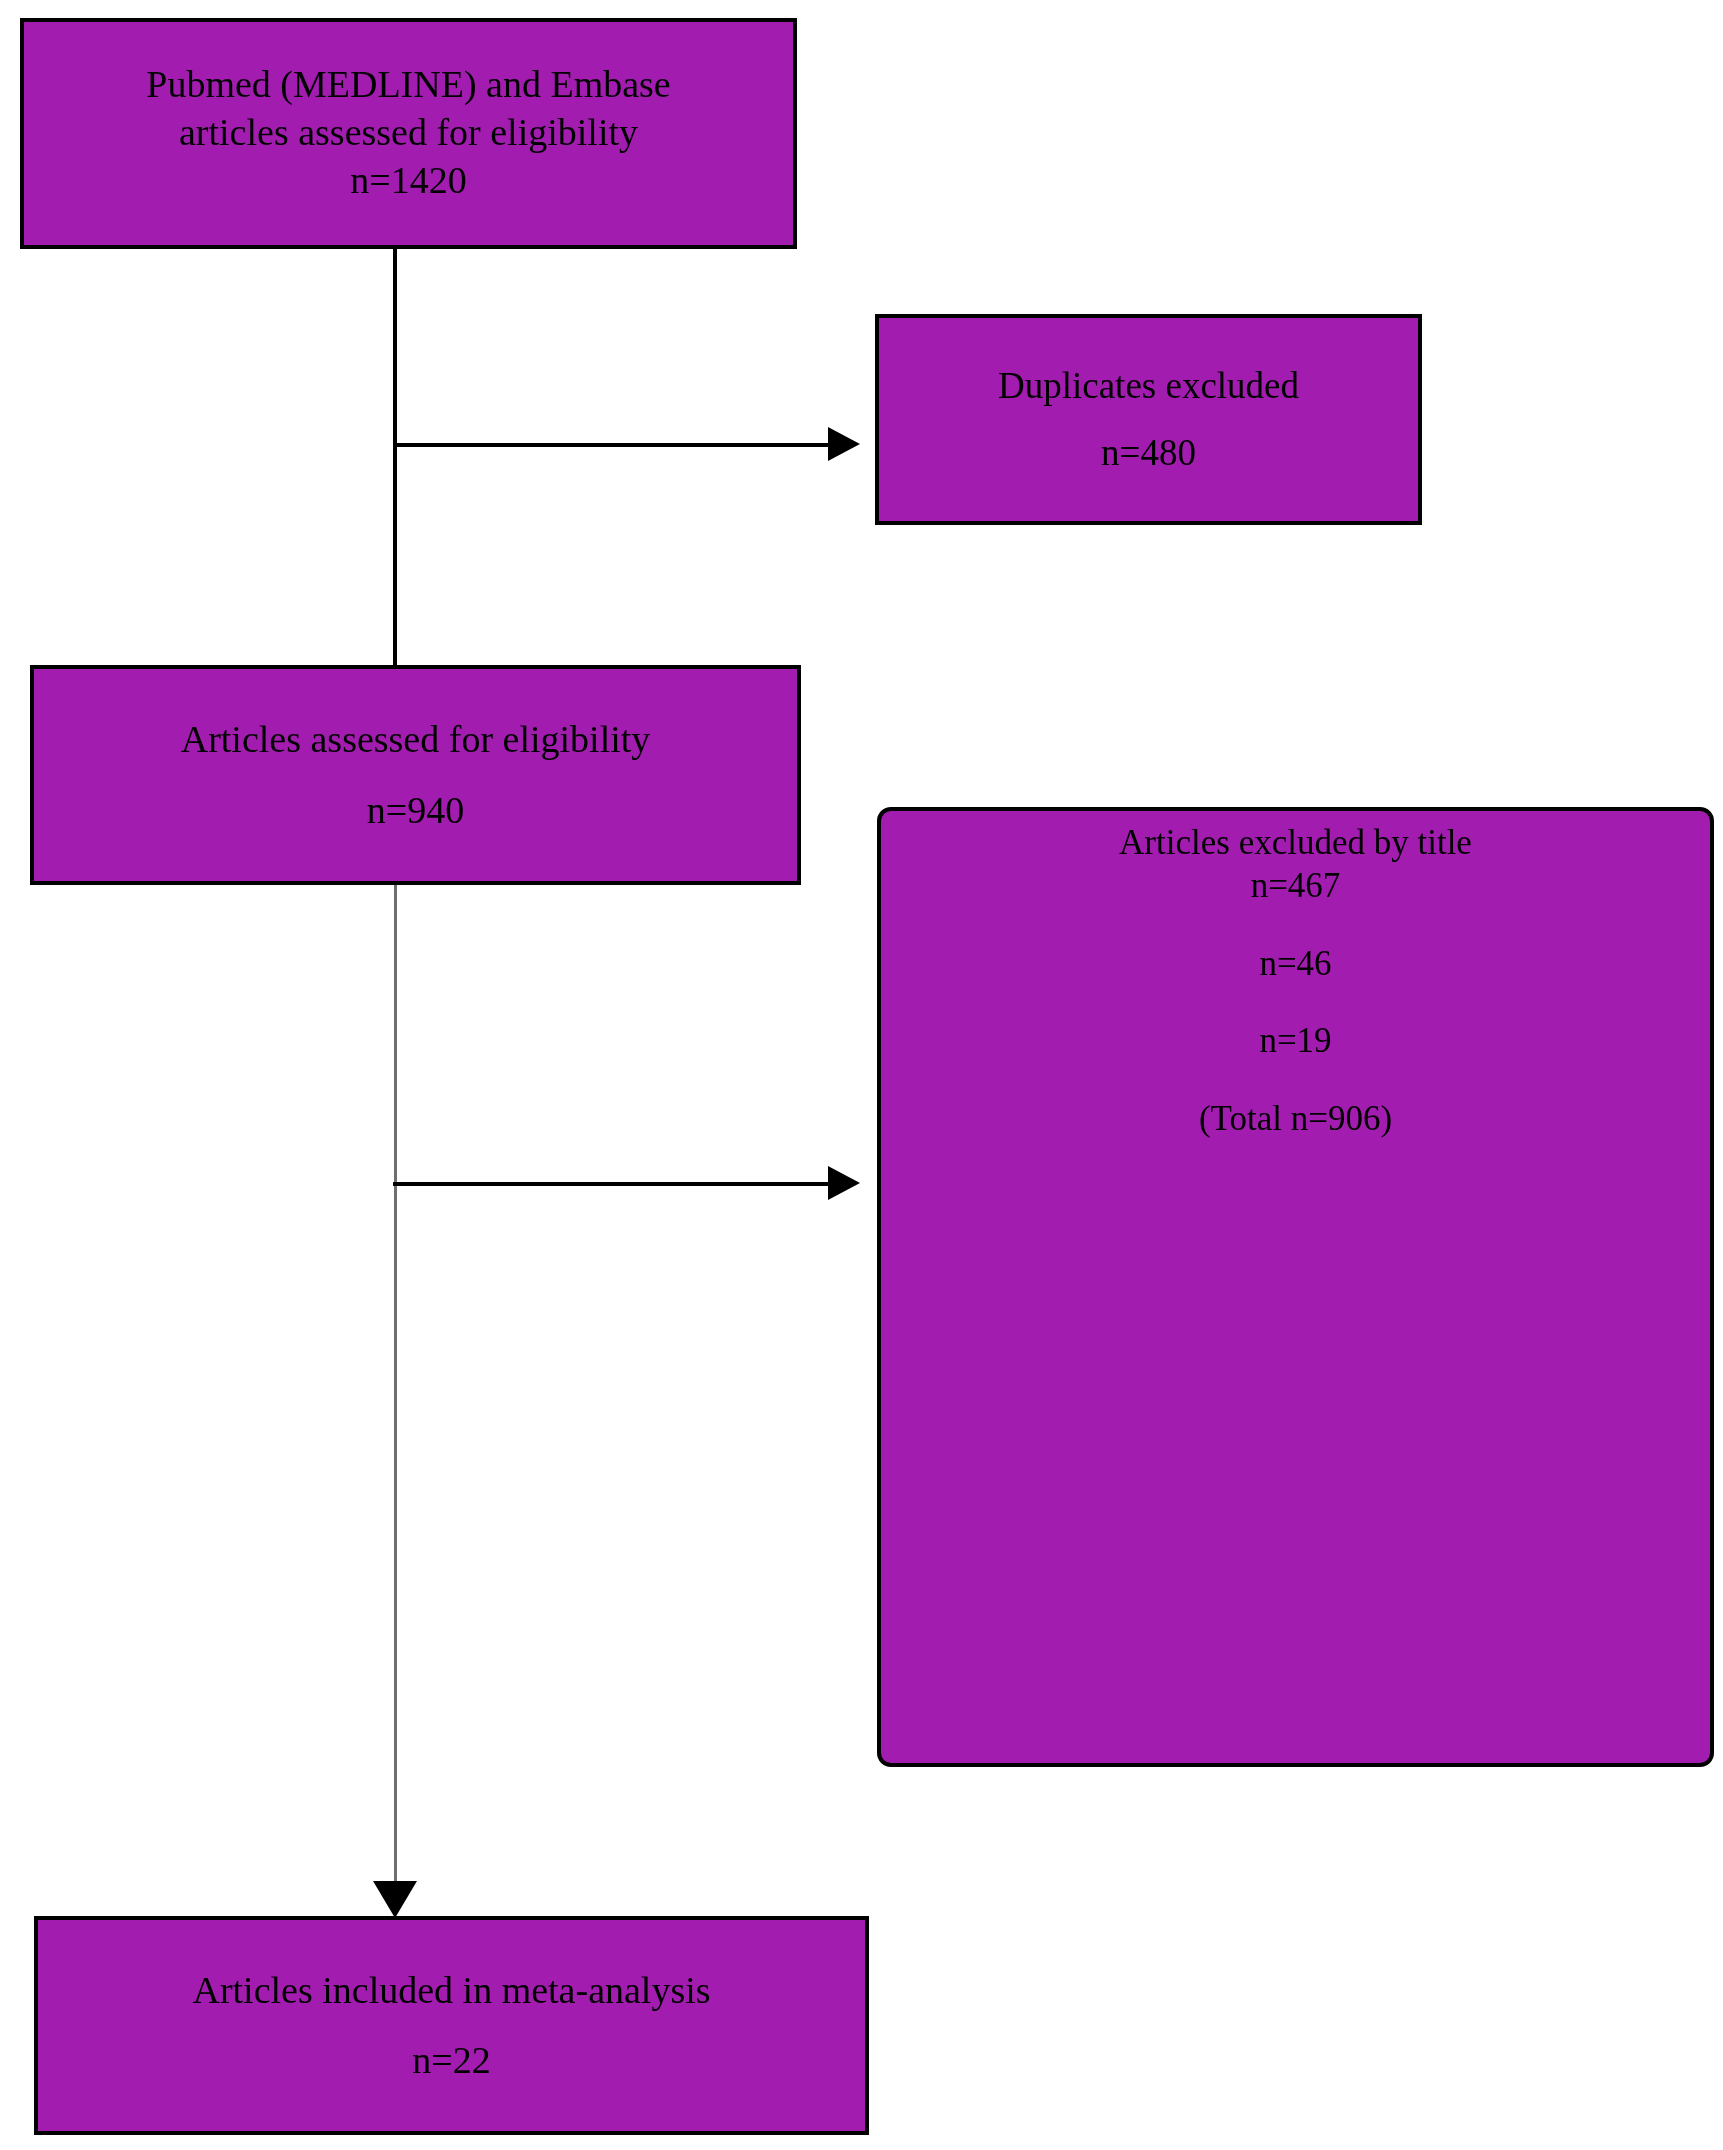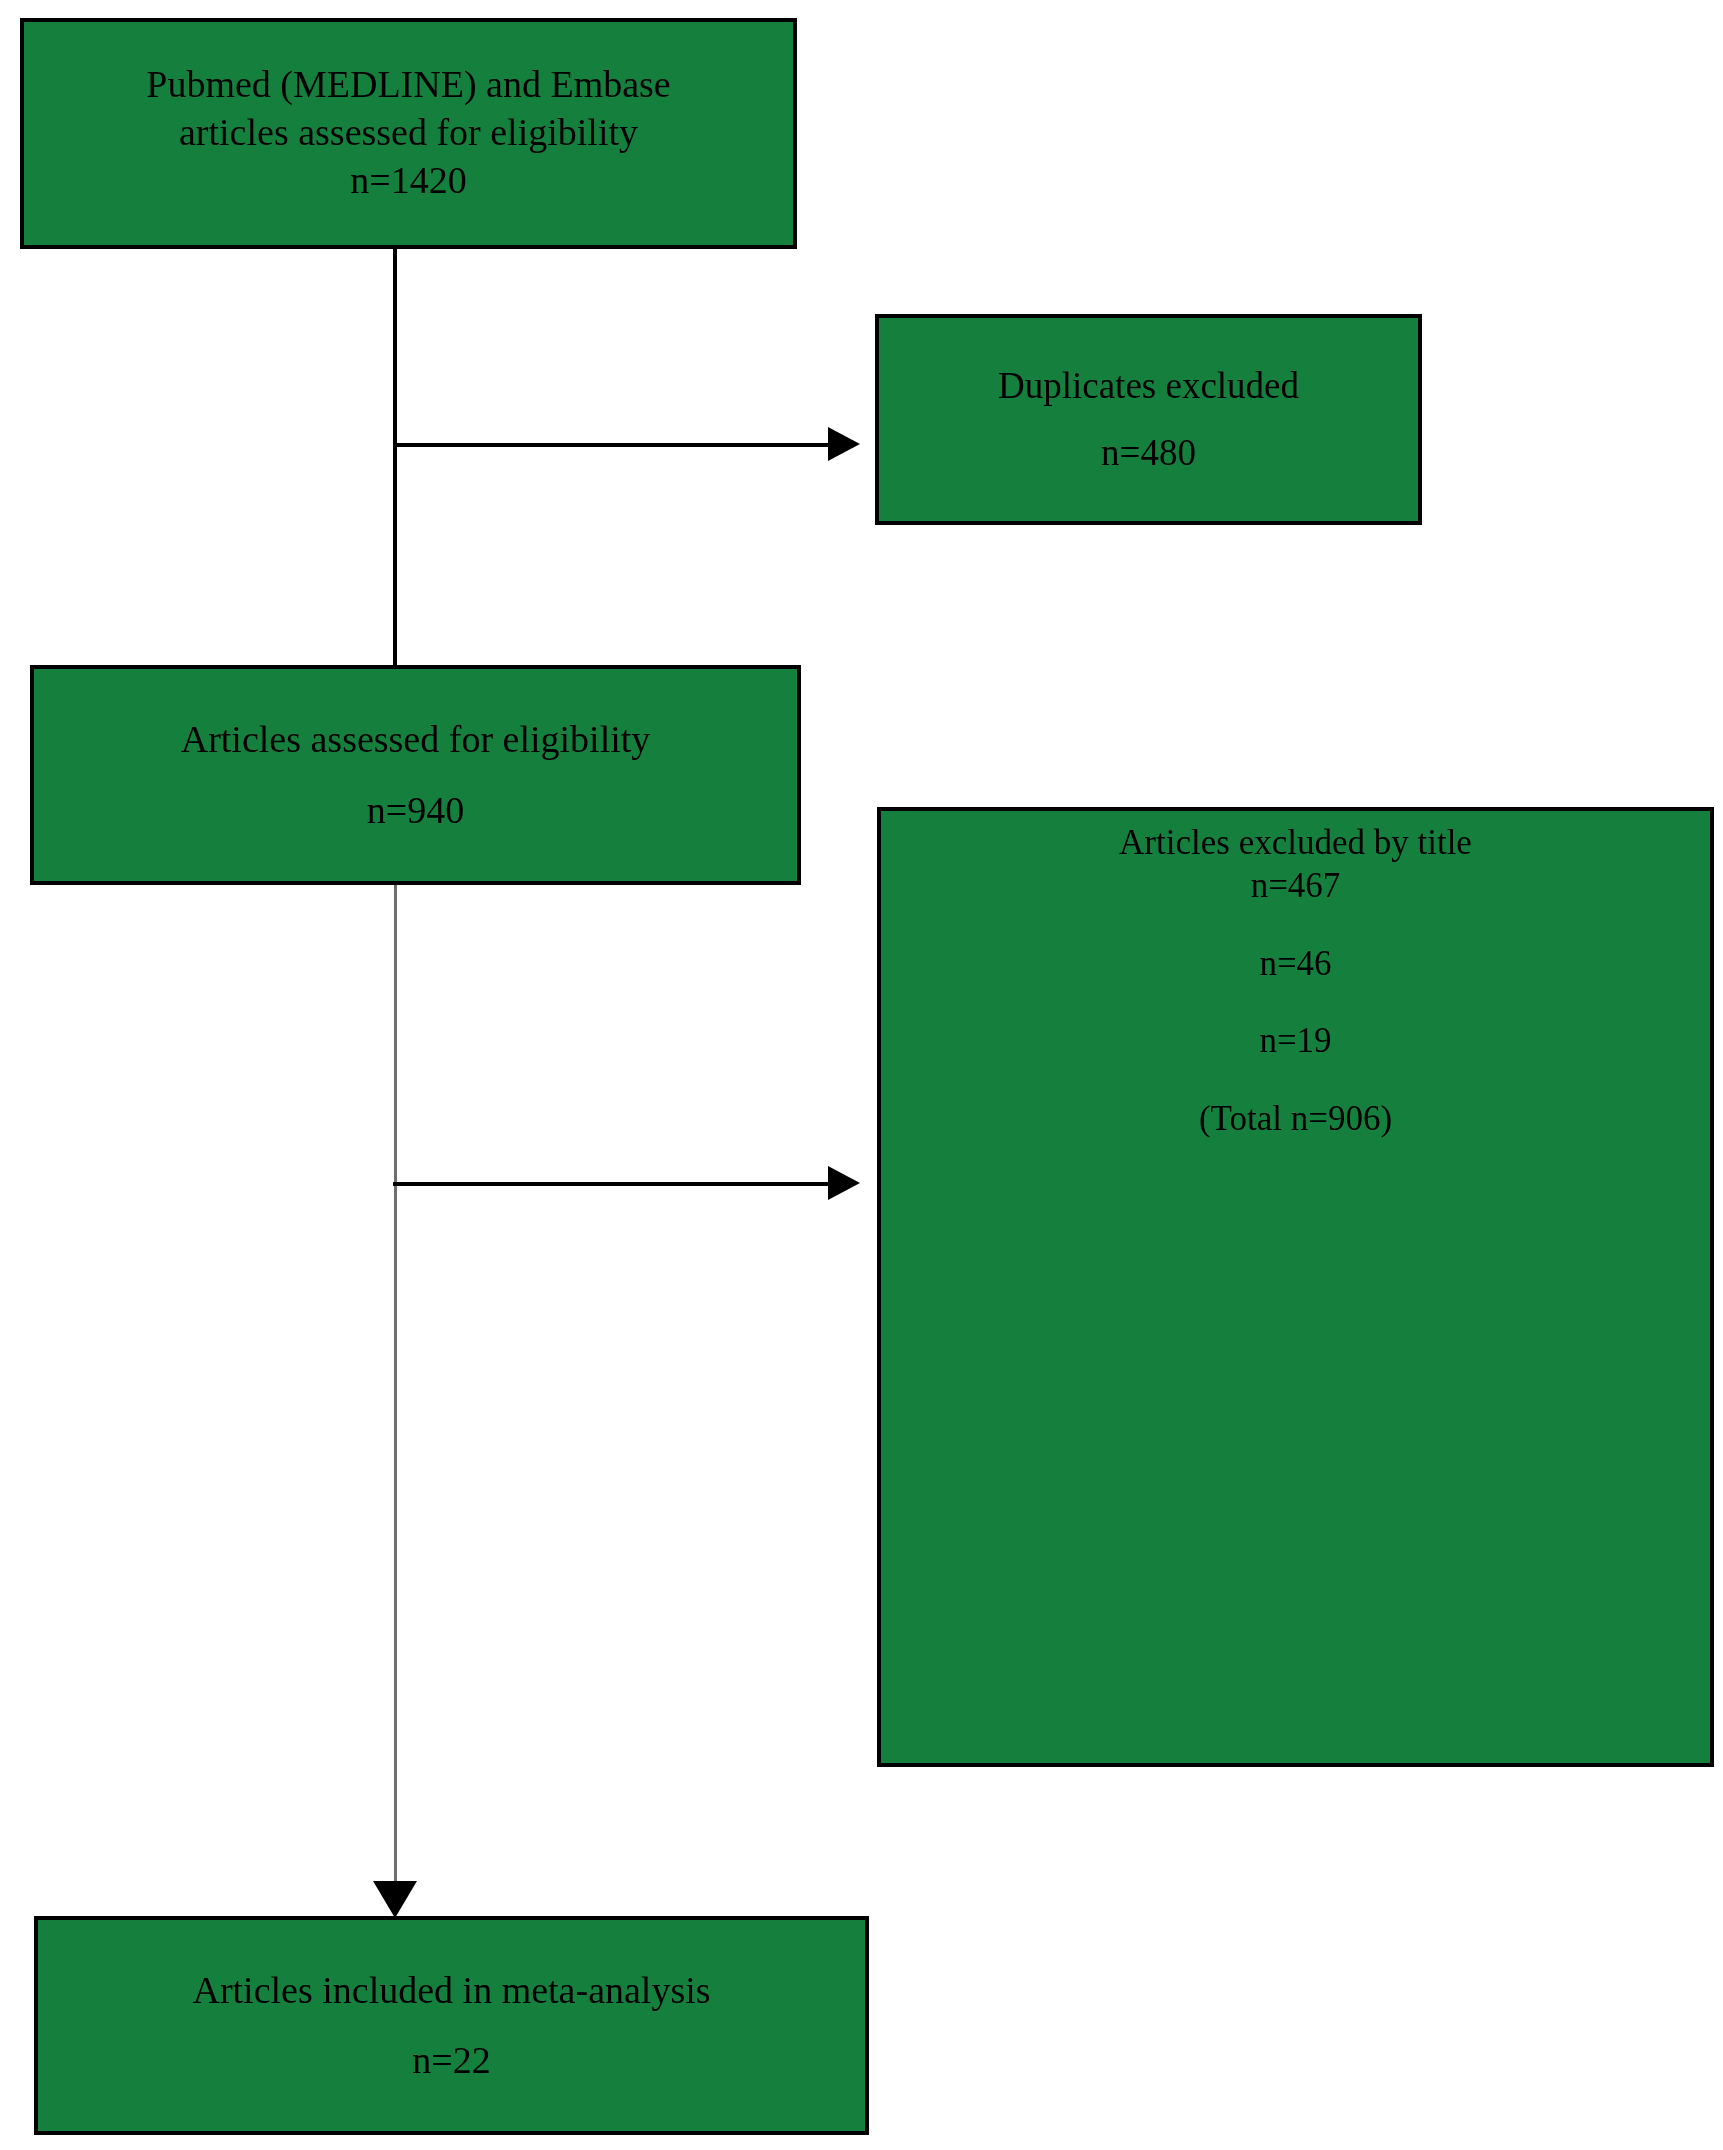--- a/index.html
+++ b/index.html
@@ -13,21 +13,21 @@
     height: 2151px;
     background: #ffffff;
     font-family: "Liberation Serif", "DejaVu Serif", serif;
     color: #000000;
     overflow: hidden;
   }
   .flowbox {
     position: absolute;
     box-sizing: border-box;
     border: 4px solid #000000;
-    background: #15803d;
+    background: #a21caf;
     display: flex;
     flex-direction: column;
     align-items: center;
     justify-content: center;
     text-align: center;
   }
   .flowbox .line {
     display: block;
     white-space: nowrap;
     line-height: 1.30;
@@ -43,20 +43,21 @@
   }
   #box-assessed {
     left: 30px; top: 665px; width: 771px; height: 220px;
     font-size: 38px;
   }
   #box-excluded {
     left: 877px; top: 807px; width: 837px; height: 960px;
     font-size: 35px;
     justify-content: flex-start;
     padding-top: 11.2px;
+    border-radius: 14px;
   }
   #box-included {
     left: 34px; top: 1916px; width: 835px; height: 219px;
     font-size: 38px;
   }
   
   #box-source .line { line-height: 1.26; }
   #box-assessed .l1 { margin-bottom: 21px; }
   #box-duplicates .l1 { margin-bottom: 18px; }
   #box-included .l1 { margin-bottom: 21px; }

